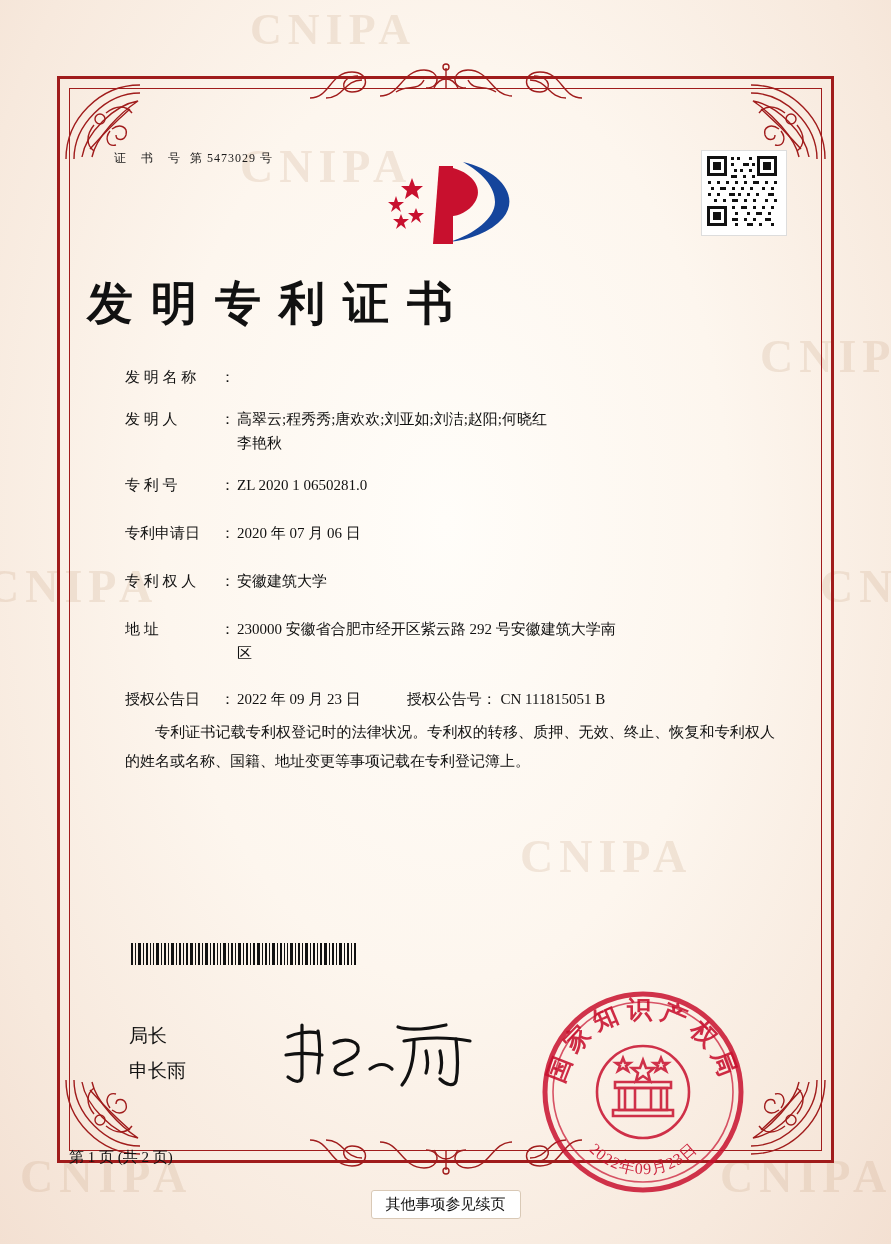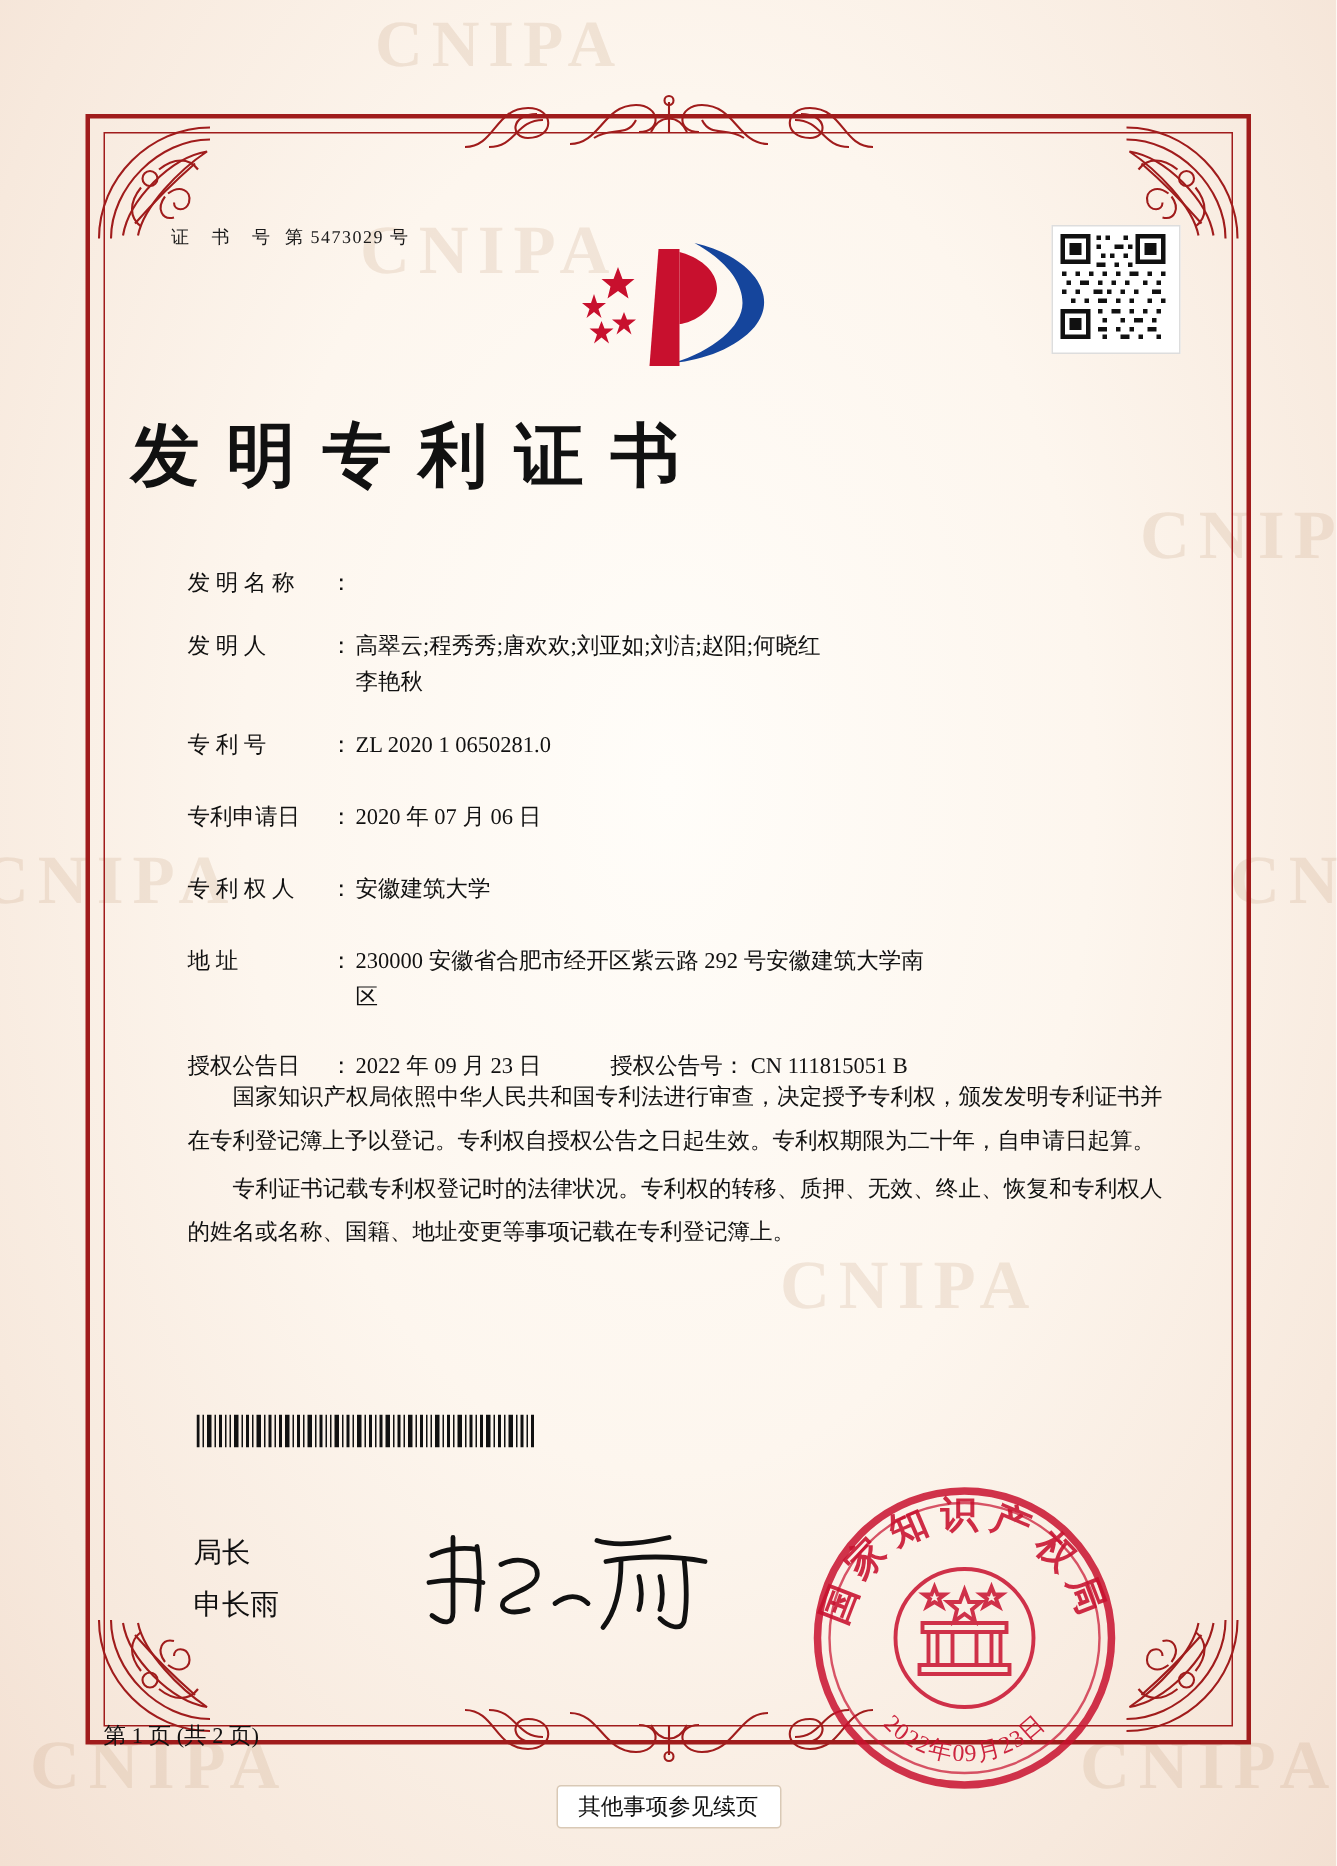--- a/index.html
+++ b/index.html
@@ -124,21 +124,20 @@
     color: #111;
     font-family: Liberation Sans, sans-serif;
   }
 
   .fields {
     position: absolute;
     left: 56px; top: 277px;
     width: 650px;
     font-size: 15px;
     color: #111;
-    margin-top: 12px;
   }
   .row {
     display: flex;
     margin-bottom: 18px;
     line-height: 1.6;
   }
   .row .lbl {
     width: 112px;
     flex: 0 0 112px;
     white-space: nowrap;
@@ -471,21 +470,20 @@
         <div>2022 年 09 月 23 日</div>
         <div class="second-lbl">
           <span>授权公告号</span>：
           <span>CN 111815051 B</span>
         </div>
       </div>
 
     </div>
 
     <div class="paras">
-      <p>国家知识产权局依照中华人民共和国专利法进行审查，决定授予专利权，颁发发明专利证书并在专利登记簿上予以登记。专利权自授权公告之日起生效。专利权期限为二十年，自申请日起算。</p>
       <p>专利证书记载专利权登记时的法律状况。专利权的转移、质押、无效、终止、恢复和专利权人的姓名或名称、国籍、地址变更等事项记载在专利登记簿上。</p>
     </div>
 
     <svg class="barcode" viewBox="0 0 230 22" preserveAspectRatio="none">
       <g fill="#111">
         <rect x="0" y="0" width="2" height="22"></rect>
           <rect x="4" y="0" width="1" height="22"></rect>
         <rect x="7" y="0" width="3" height="22"></rect>
           <rect x="12" y="0" width="1" height="22"></rect>
         <rect x="15" y="0" width="2" height="22"></rect>

